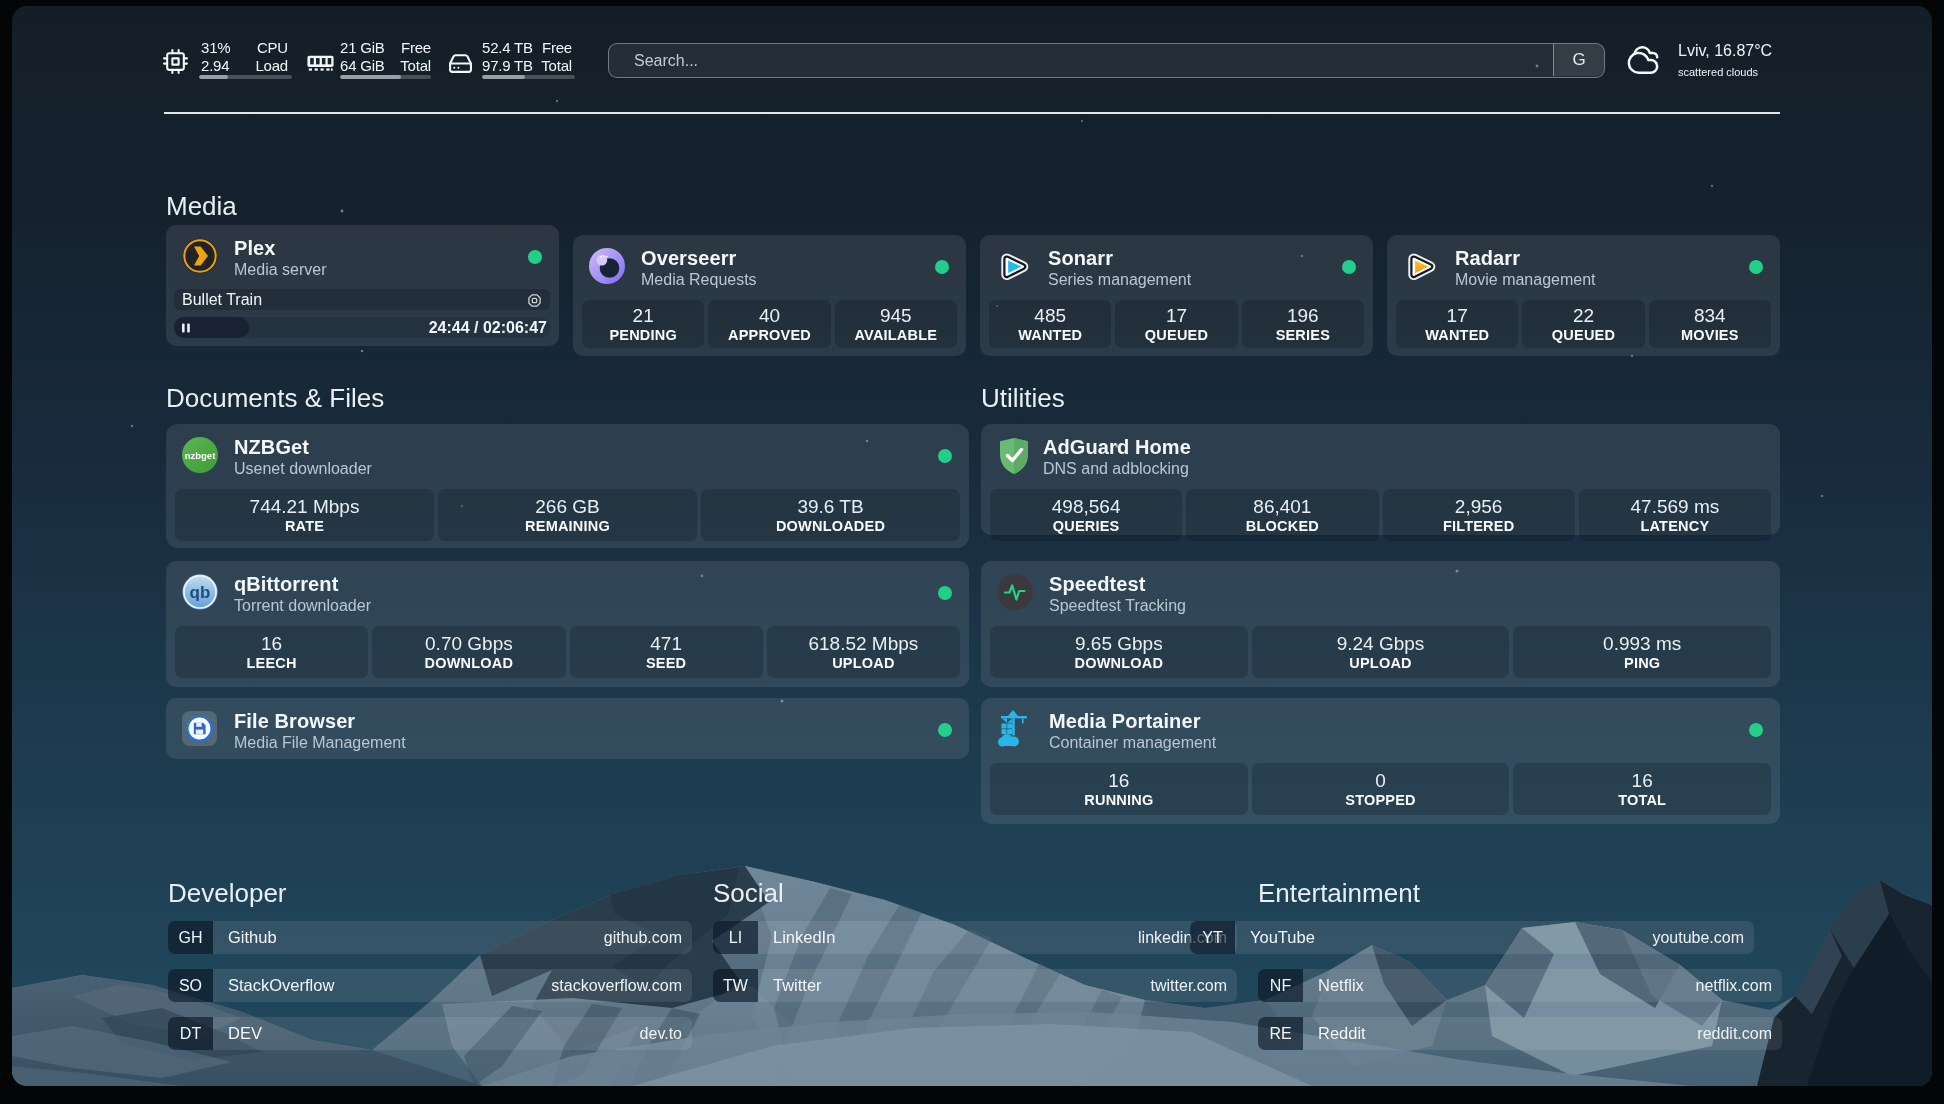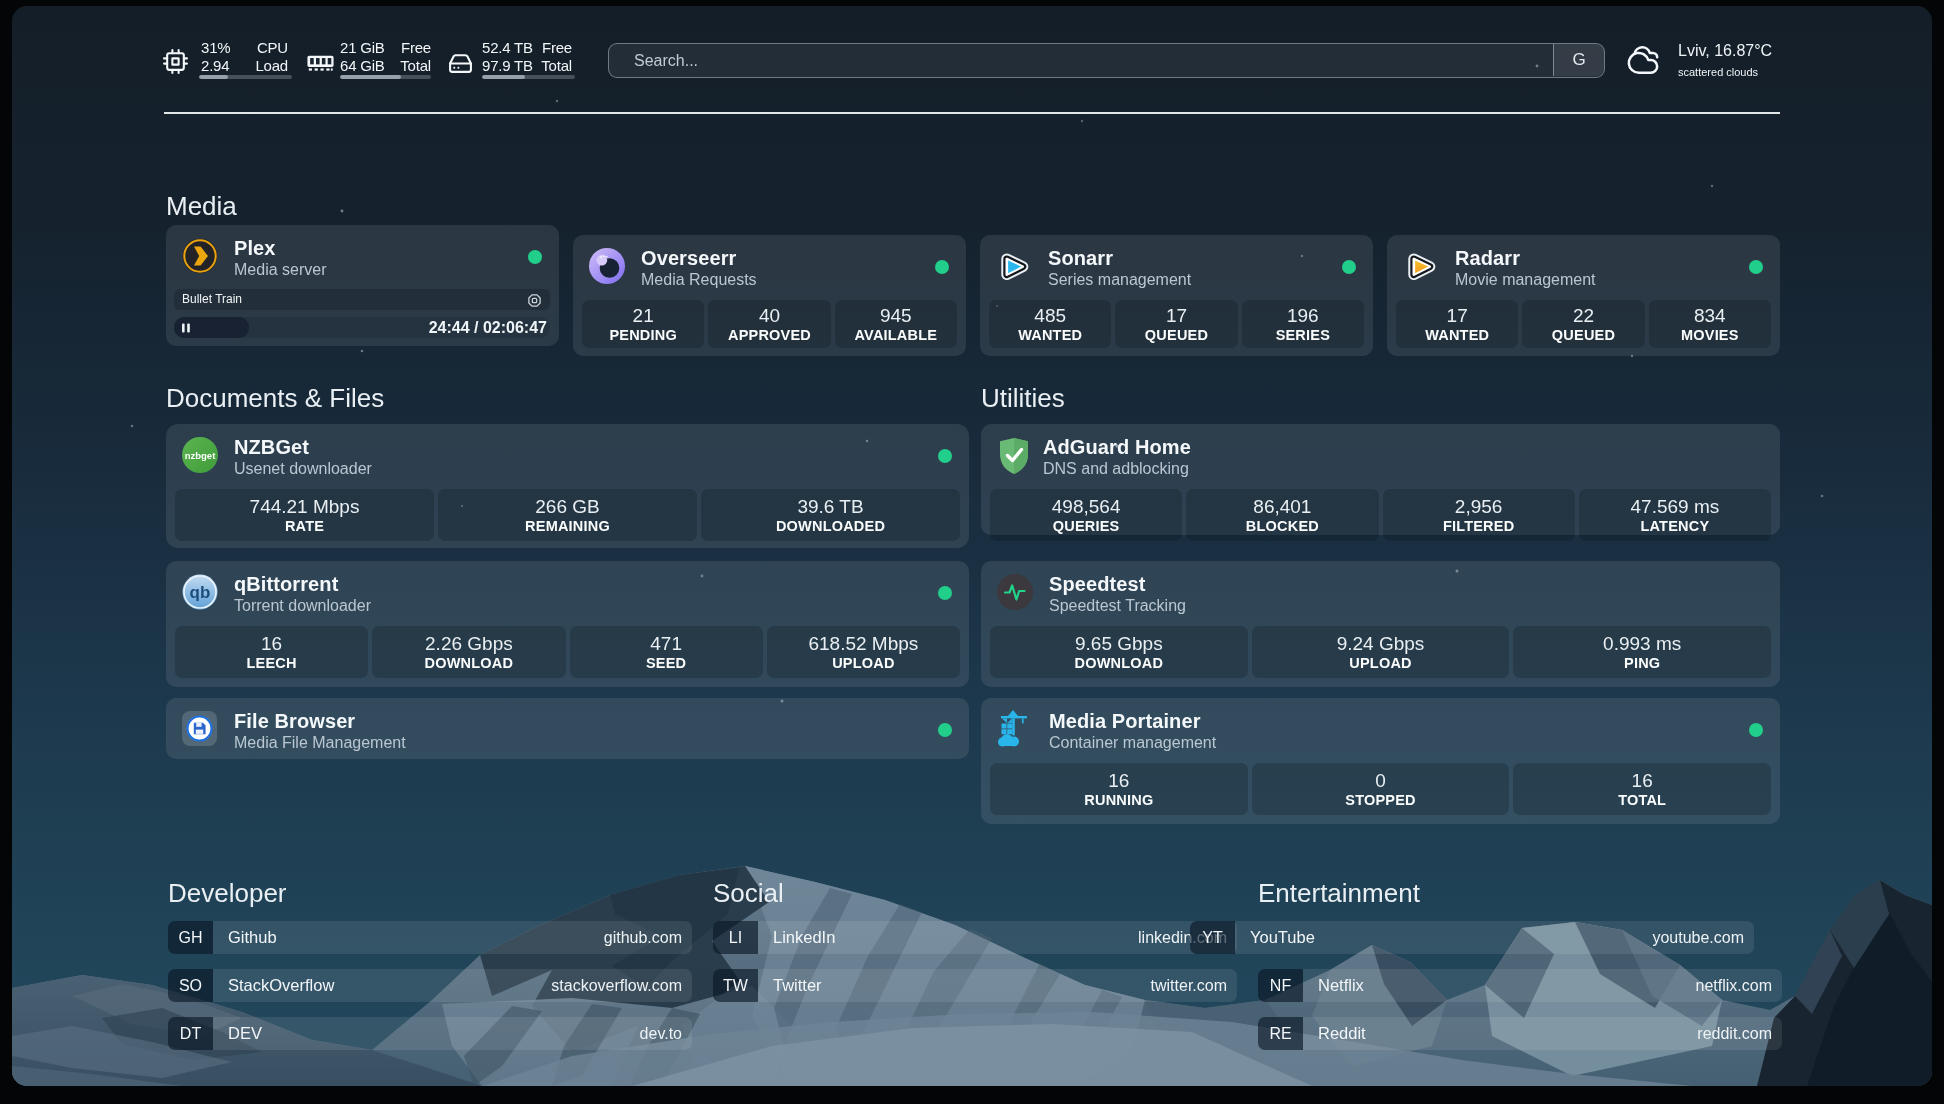--- a/index.html
+++ b/index.html
@@ -30,21 +30,21 @@
   .icn{position:absolute;left:16px;top:13px;width:36px;height:36px;}
   .stats{position:absolute;left:9px;right:9px;top:65px;display:flex;gap:4px;}
   .stat{flex:1;background:rgba(5,13,20,0.22);border-radius:7px;display:flex;flex-direction:column;
         align-items:center;justify-content:center;}
   .stat.h48{height:48px;}
   .stat.h52{height:52px;}
   .sv{font-size:19px;color:#e9eff2;line-height:22px;}
   .sl{font-size:14.5px;font-weight:bold;color:#fbfdfd;line-height:17px;letter-spacing:0.2px;}
   
   .prow1{position:absolute;left:8px;right:9px;top:64px;height:21px;border-radius:6px;background:rgba(9,18,28,0.28);
-         color:#f2f6f8;font-size:12px;line-height:21px;padding-left:8px;}
+         color:#f2f6f8;font-size:16px;line-height:21px;padding-left:8px;}
   .prow2{position:absolute;left:8px;right:9px;top:92px;height:21px;border-radius:10px;background:rgba(9,18,28,0.16);}
   .ppill{position:absolute;left:0;top:0;width:75px;height:21px;border-radius:10px;background:#182232;
          display:flex;align-items:center;}
   .ptime{position:absolute;right:3px;top:0;font-size:16px;font-weight:bold;color:#eff4f7;line-height:21px;}
   
   .bm{position:absolute;height:33px;border-radius:7px;overflow:hidden;display:flex;}
   .bm .ab{width:45px;background:rgba(10,23,37,0.62);color:#f2f6f8;font-size:16px;display:flex;
           align-items:center;justify-content:center;flex:none;}
   .bm .bd{flex:1;background:rgba(255,255,255,0.09);color:#f2f6f8;font-size:16.5px;display:flex;
           align-items:center;justify-content:space-between;padding:0 10px 0 15px;}
@@ -412,21 +412,21 @@
     </svg>
     <div class="t1">qBittorrent</div>
       <div class="t2">Torrent downloader</div>
       <div class="dot"></div>
     <div class="stats">
       <div class="stat h52">
           <div class="sv">16</div>
           <div class="sl">LEECH</div>
         </div>
       <div class="stat h52">
-          <div class="sv">2.26 Gbps</div>
+          <div class="sv">0.70 Gbps</div>
           <div class="sl">DOWNLOAD</div>
         </div>
       <div class="stat h52">
           <div class="sv">471</div>
           <div class="sl">SEED</div>
         </div>
       <div class="stat h52">
           <div class="sv">618.52 Mbps</div>
           <div class="sl">UPLOAD</div>
         </div>

